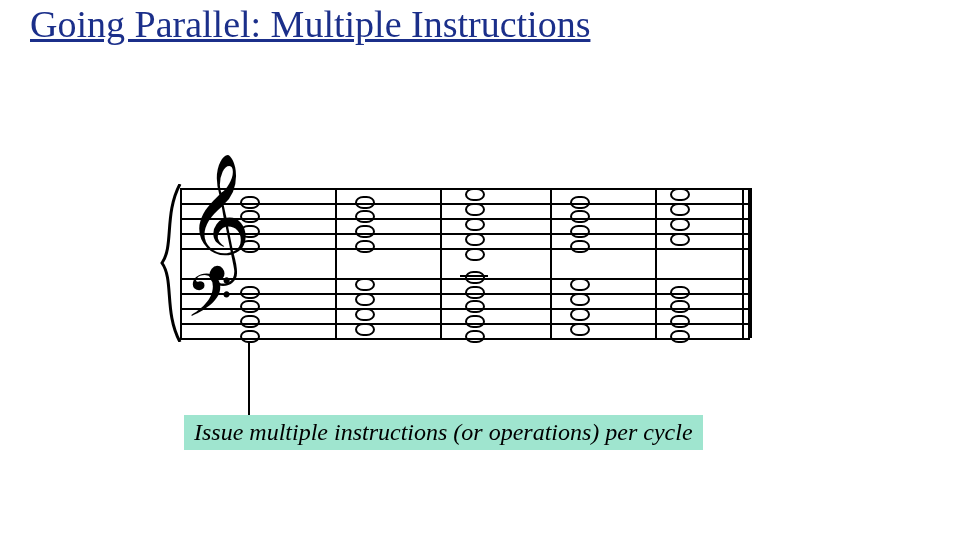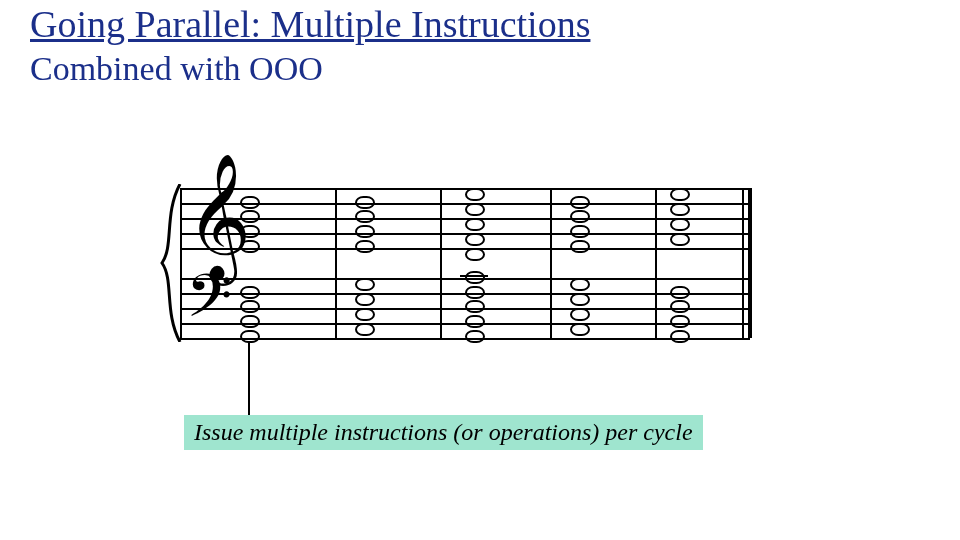--- a/index.html
+++ b/index.html
@@ -138,21 +138,20 @@
     font-size: 24px;
     color: #000;
     white-space: nowrap;
   }
 </style>
 </head>
 <body>
 
 <div class="slide">
   <div class="title">Going Parallel: Multiple Instructions</div>
-  <div class="subtitle">Combined with OOO</div>
 
   <div class="score" id="score">
 
     <div class="brace">
       <svg viewBox="0 0 22 158" preserveAspectRatio="none">
         <path d="M20 0 C 4 30, 14 62, 2 79 C 14 96, 4 128, 20 158" fill="none" stroke="#000" stroke-width="3"></path>
       </svg>
     </div>
 
     <div class="staff staff-top">

